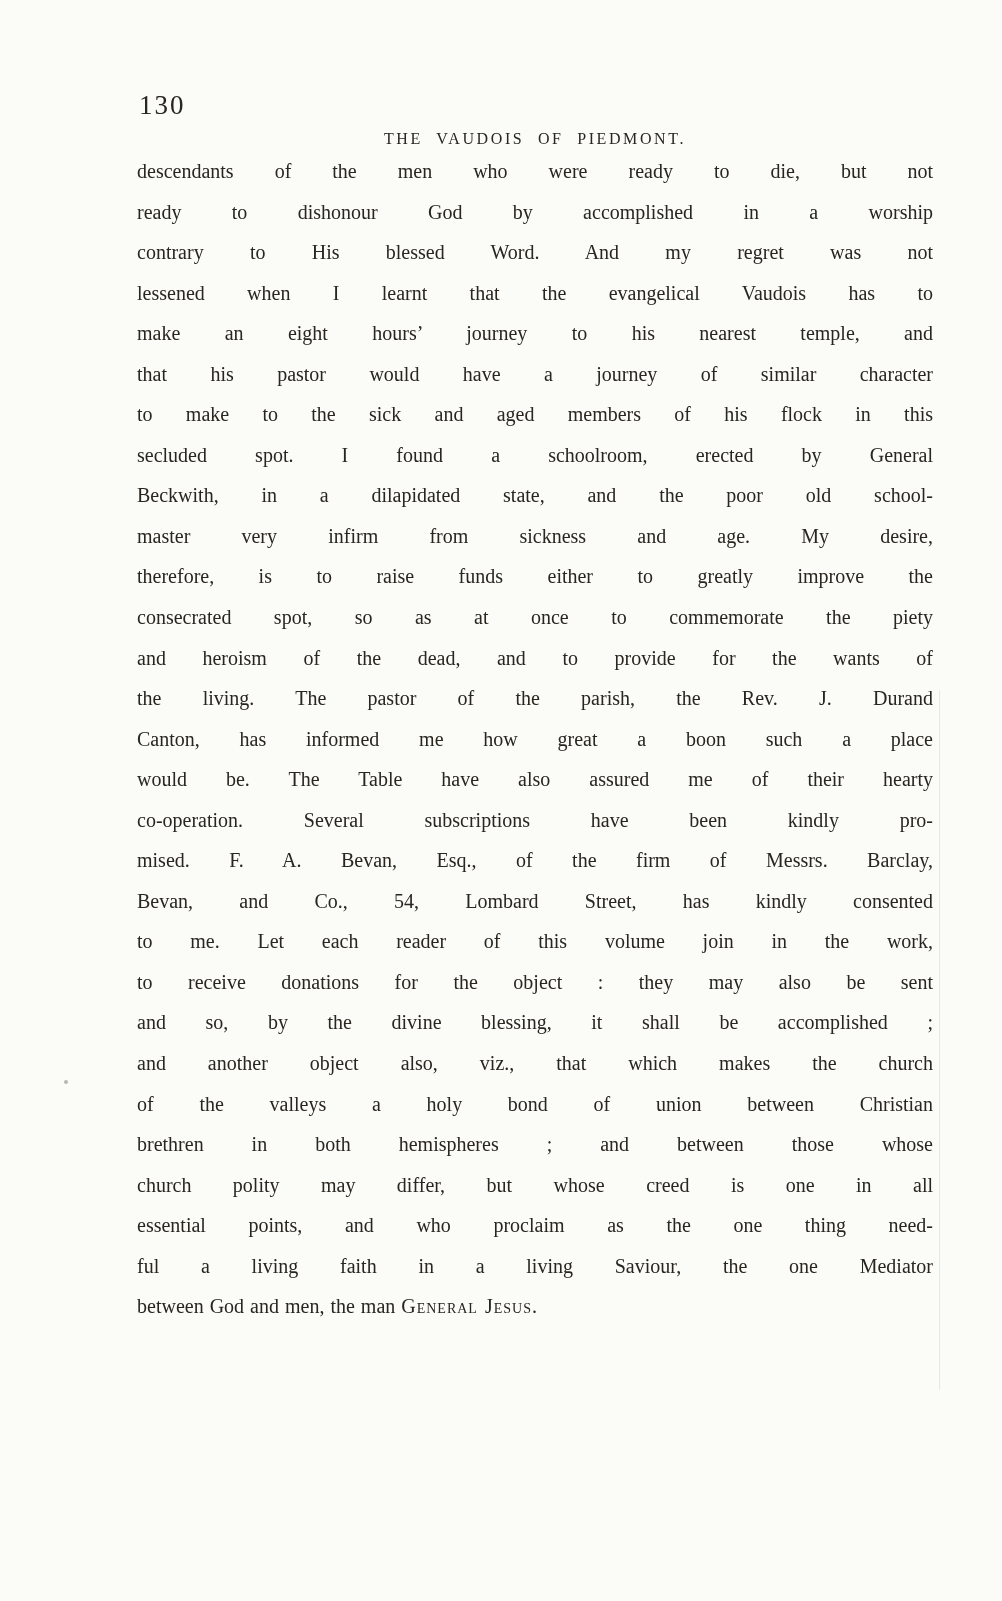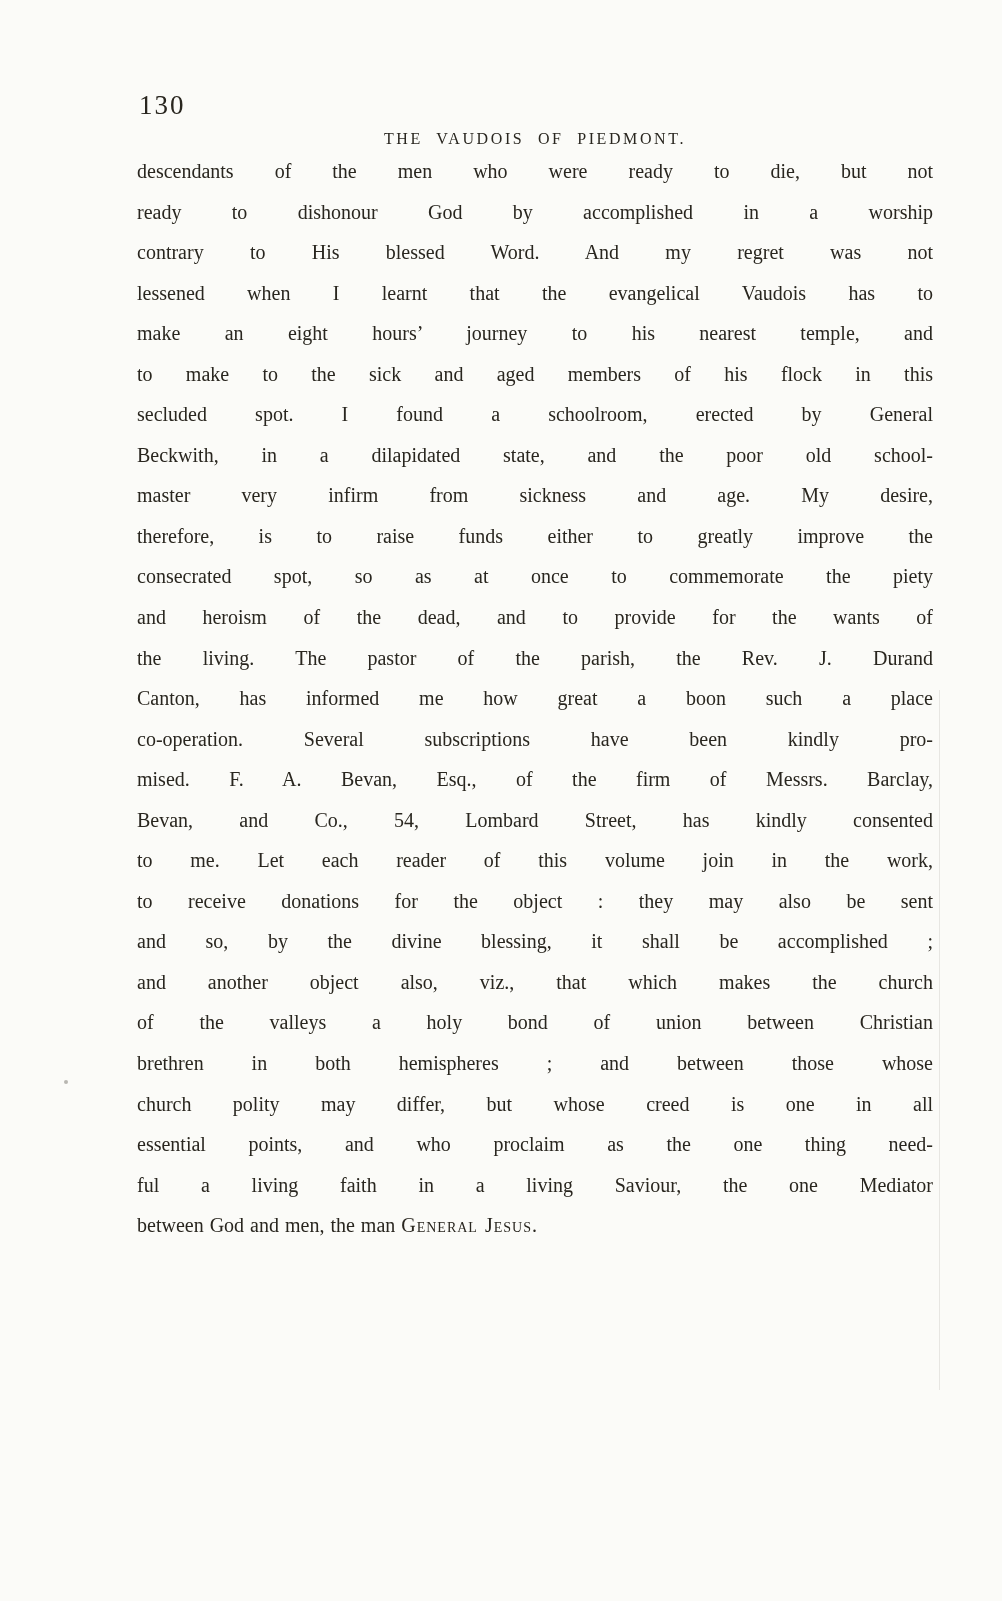--- a/index.html
+++ b/index.html
@@ -101,29 +101,31 @@
     <span class="page-number">130</span>
     <div class="head-title">THE VAUDOIS OF PIEDMONT.</div>
   </div>
 
   <div class="text-block">
     <div class="line">descendants of the men who were ready to die, but not</div>
     <div class="line">ready to dishonour God by accomplished in a worship</div>
     <div class="line">contrary to His blessed Word. And my regret was not</div>
     <div class="line">lessened when I learnt that the evangelical Vaudois has to</div>
     <div class="line">make an eight hours’ journey to his nearest temple, and</div>
+    <div class="line">that his pastor would have a journey of similar character</div>
     <div class="line">to make to the sick and aged members of his flock in this</div>
     <div class="line">secluded spot. I found a schoolroom, erected by General</div>
     <div class="line">Beckwith, in a dilapidated state, and the poor old school-</div>
     <div class="line">master very infirm from sickness and age. My desire,</div>
     <div class="line">therefore, is to raise funds either to greatly improve the</div>
     <div class="line">consecrated spot, so as at once to commemorate the piety</div>
     <div class="line">and heroism of the dead, and to provide for the wants of</div>
     <div class="line">the living. The pastor of the parish, the Rev. J. Durand</div>
     <div class="line">Canton, has informed me how great a boon such a place</div>
+    <div class="line">would be. The Table have also assured me of their hearty</div>
     <div class="line">co-operation. Several subscriptions have been kindly pro-</div>
     <div class="line">mised. F. A. Bevan, Esq., of the firm of Messrs. Barclay,</div>
     <div class="line">Bevan, and Co., 54, Lombard Street, has kindly consented</div>
     <div class="line">to me. Let each reader of this volume join in the work,</div>
     <div class="line">to receive donations for the object : they may also be sent</div>
     <div class="line">and so, by the divine blessing, it shall be accomplished ;</div>
     <div class="line">and another object also, viz., that which makes the church</div>
     <div class="line">of the valleys a holy bond of union between Christian</div>
     <div class="line">brethren in both hemispheres ; and between those whose</div>
     <div class="line">church polity may differ, but whose creed is one in all</div>

